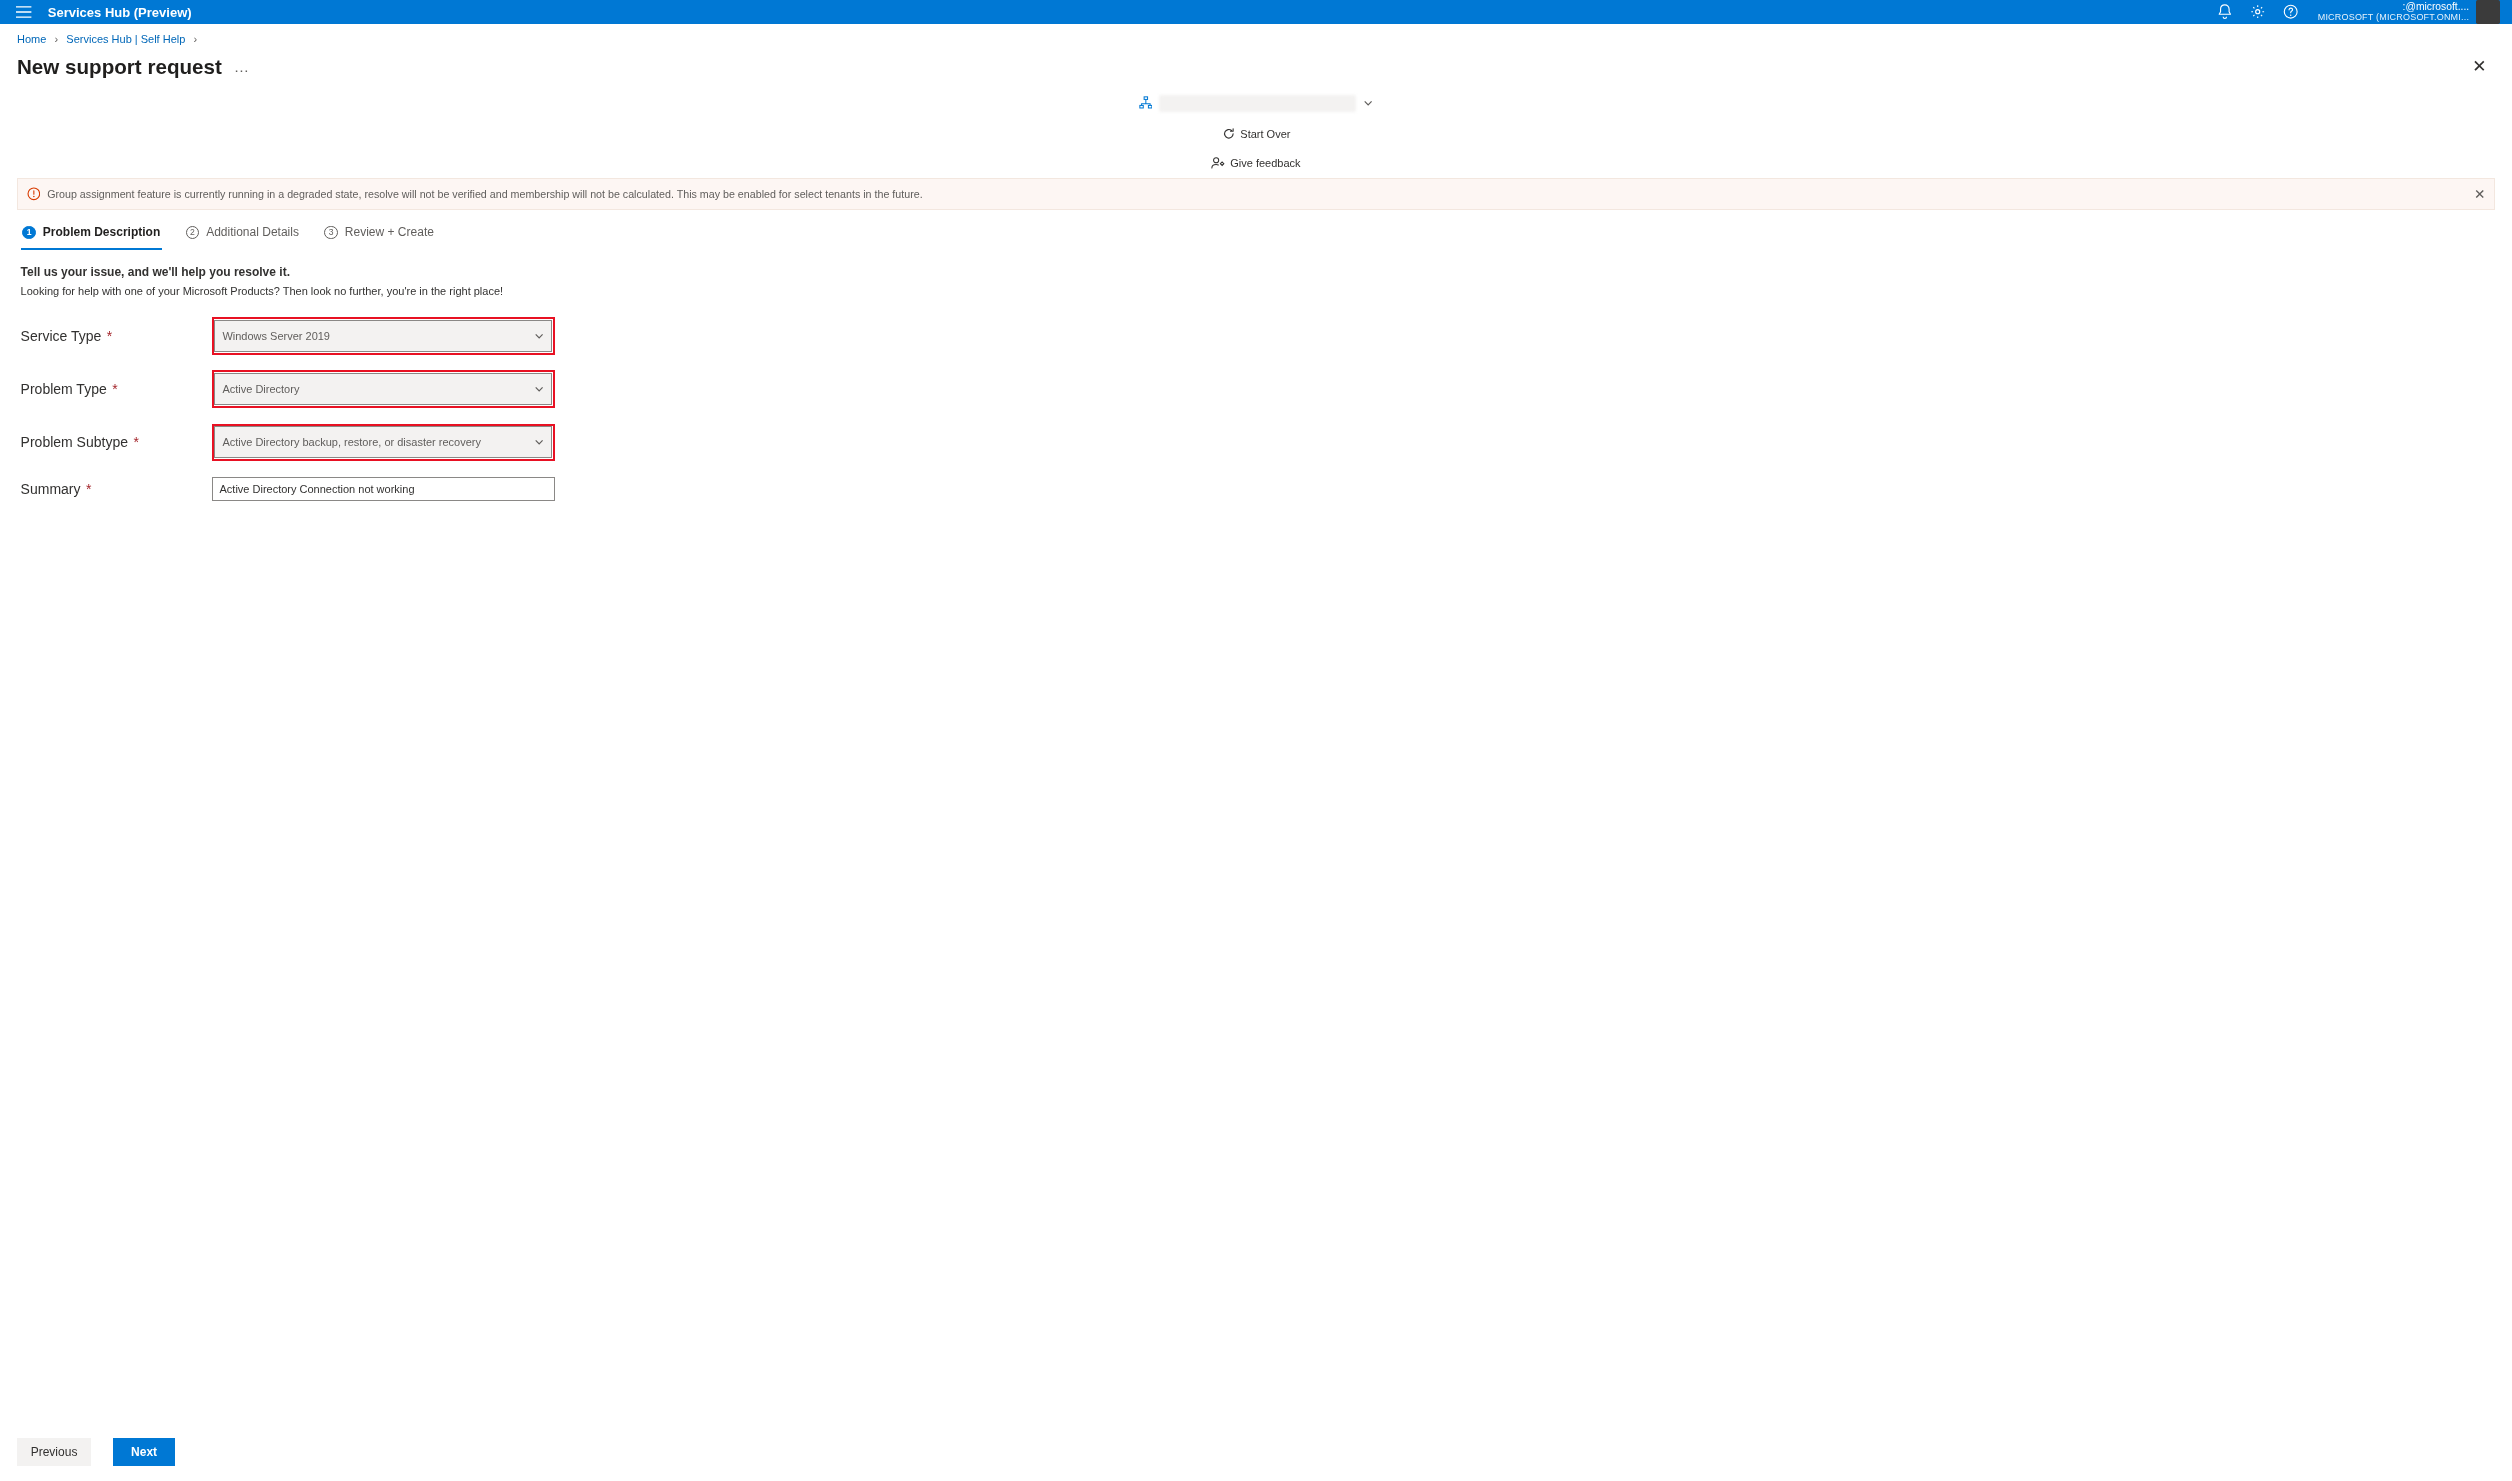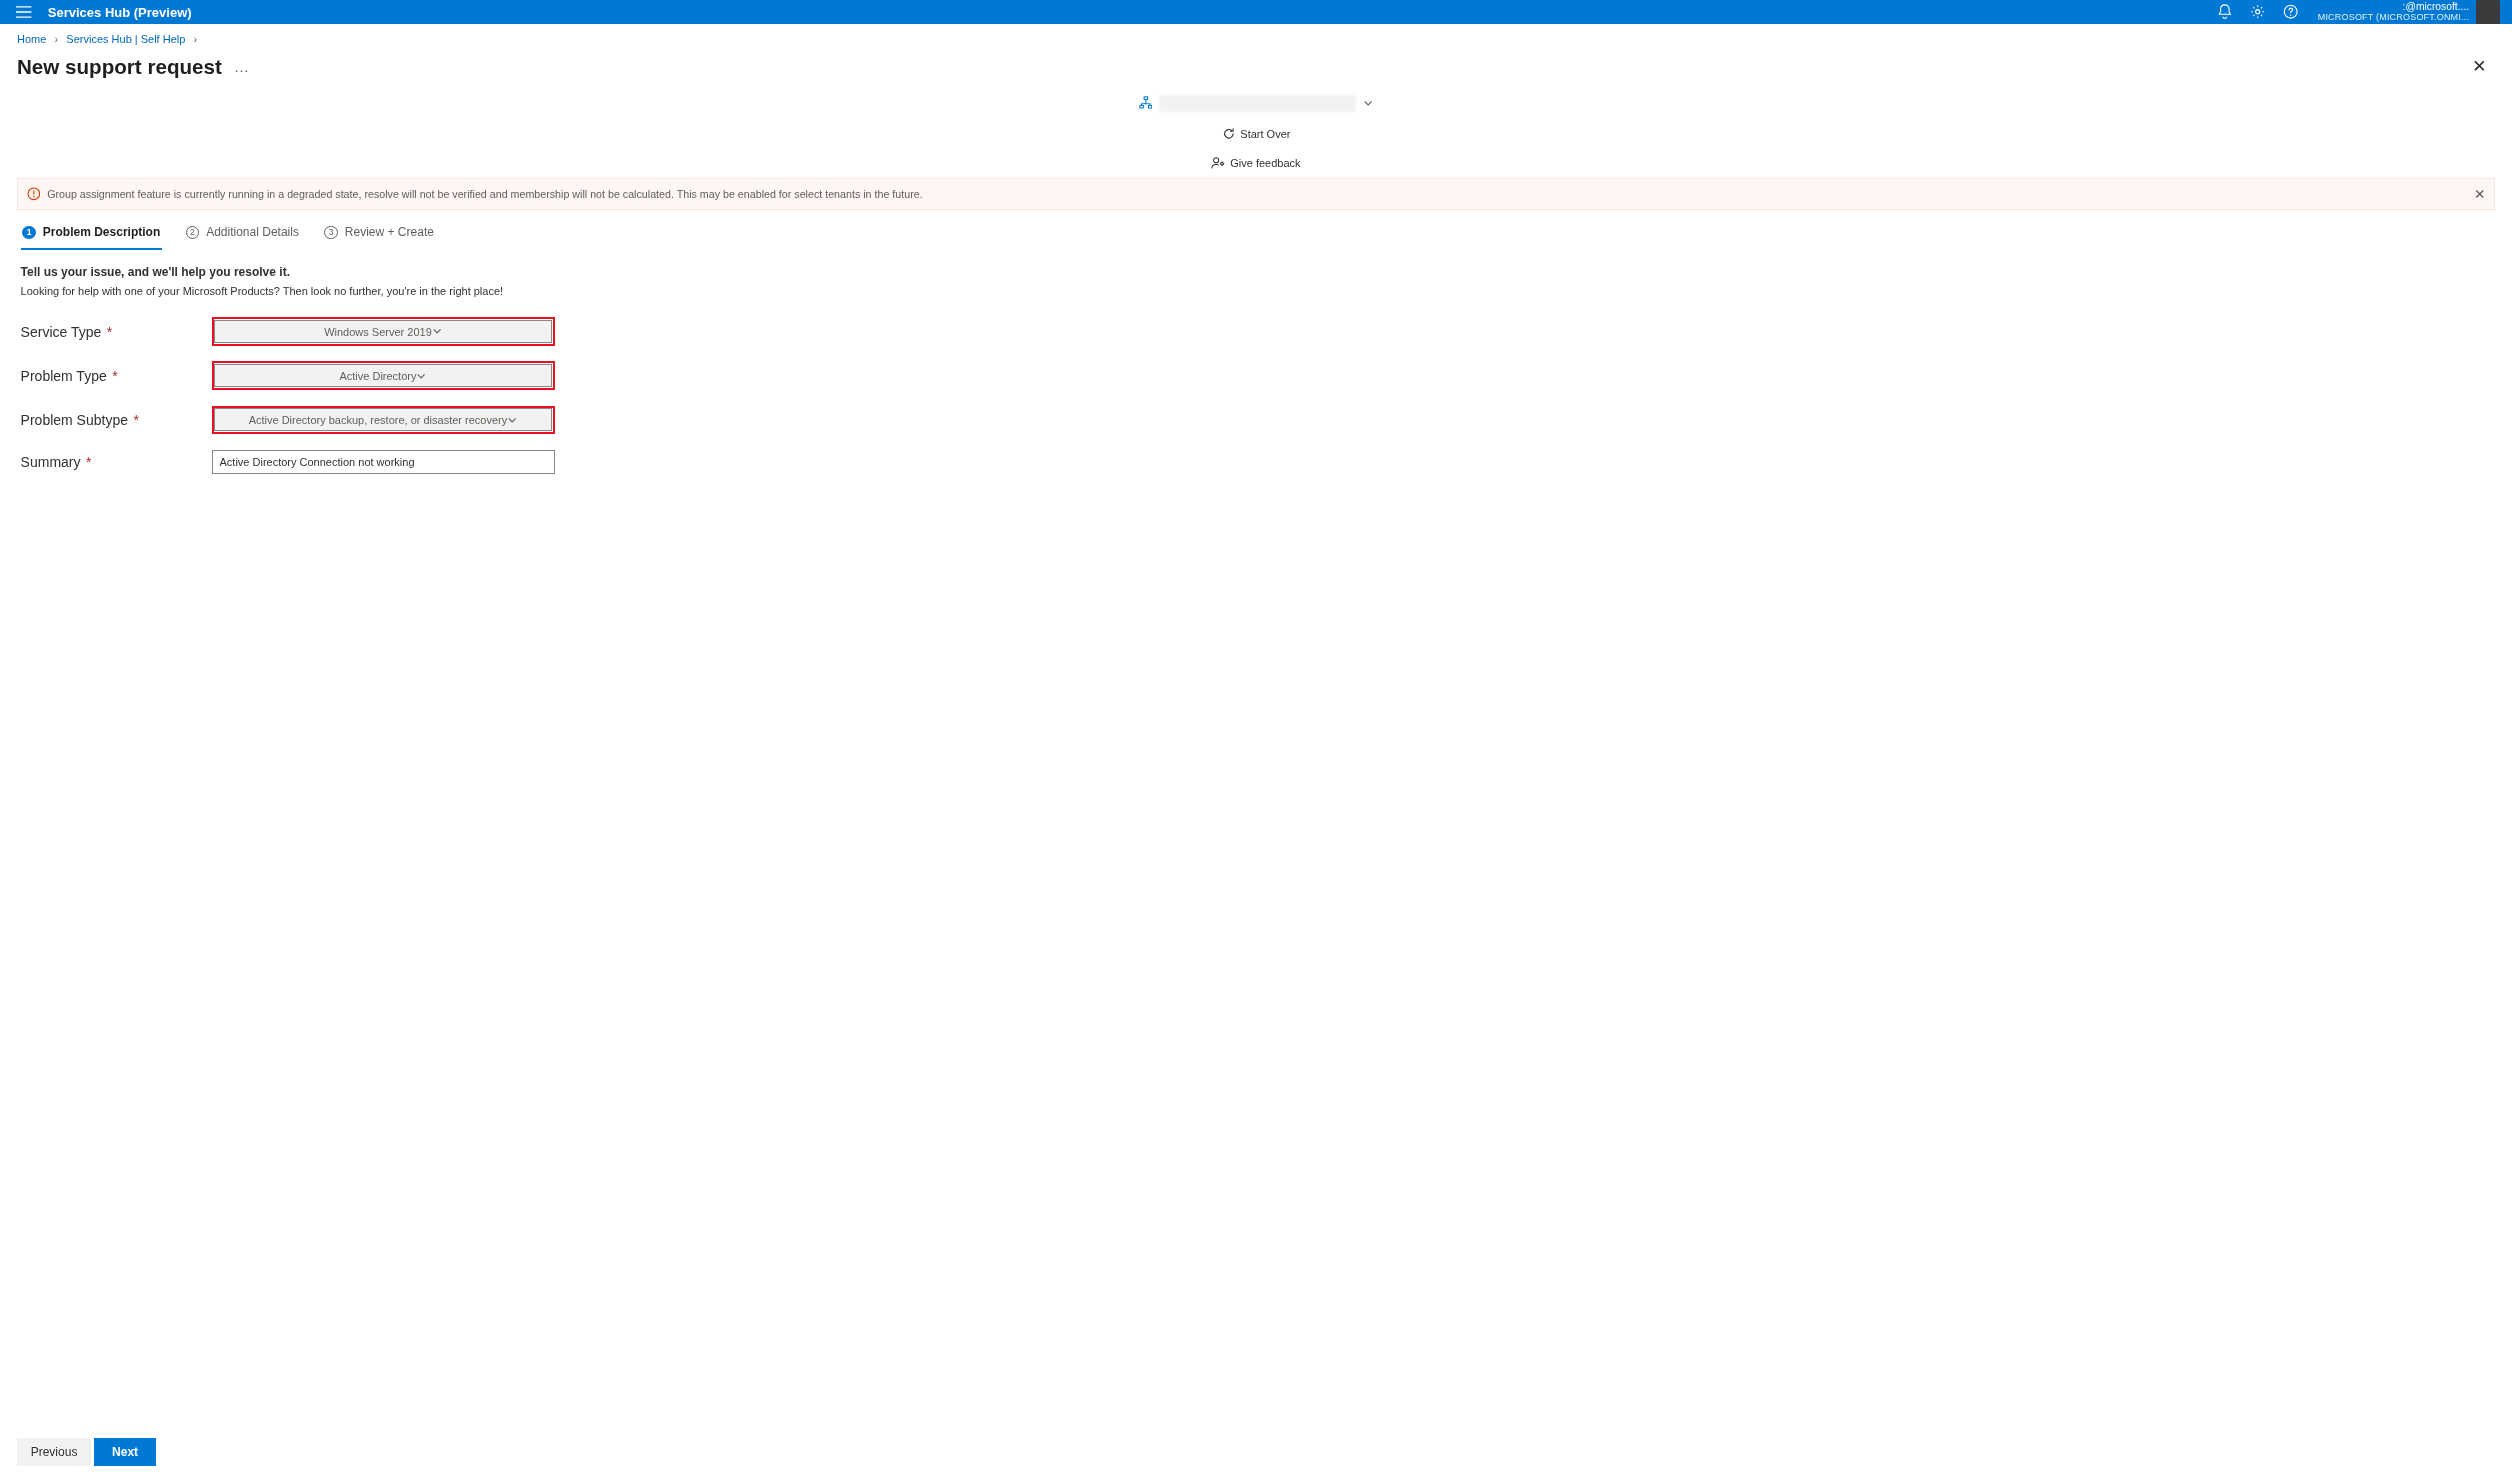--- a/index.html
+++ b/index.html
@@ -59,26 +59,26 @@
 
   
   .form-area { padding: 15.4px 20.6px; flex:1; overflow:auto; }
   .form-area .lead { font-weight:600; font-size:12px; margin-bottom:5.1px; }
   .form-area .sublead { font-size:11px; color:#323130; margin-bottom:20.6px; }
   .form-row { display:flex; align-items:center; margin-bottom:15.4px; }
   .form-row .lbl { width:191px; font-size:14px; color:#323130; }
   .form-row .req { color:#a4262c; margin-left:1.7px; }
   .form-row .control { width:343px; position:relative; }
   .highlight-wrap { border:2.6px solid #e81123; padding:0.9px; }
-  .select-box { display:flex; align-items:center; justify-content:center; border:0.9px solid #8a8886; background:#f3f2f1; height:23px; padding:0 6.9px; font-size:11px; color:#605e5c; cursor:pointer; }
+  .select-box { display:flex; align-items:center; justify-content:space-between; border:0.9px solid #8a8886; background:#f3f2f1; height:32px; padding:0 6.9px; font-size:11px; color:#605e5c; cursor:pointer; }
   .select-box .chev2 { color:#605e5c; }
   input.txt { width:100%; height:24px; border:0.9px solid #8a8886; padding:0 6.9px; font-size:11px; color:#323130; background:#fff; }
 
   
-  .footer { padding: 8.6px 17px 15.4px 17px; display:flex; gap:3px; }
+  .footer { padding: 8.6px 17px 15.4px 17px; display:flex; gap:22px; }
   .btn { height:27.4px; min-width:62px; padding:0 13.7px; font-size:12px; border:none; cursor:pointer; }
   .btn-secondary { background:#f3f2f1; color:#323130; }
   .btn-primary { background:#0078d4; color:#fff; font-weight:600; }
 
   svg { display:block; }
 </style>
 </head>
 <body>
 
 <div class="topbar">

